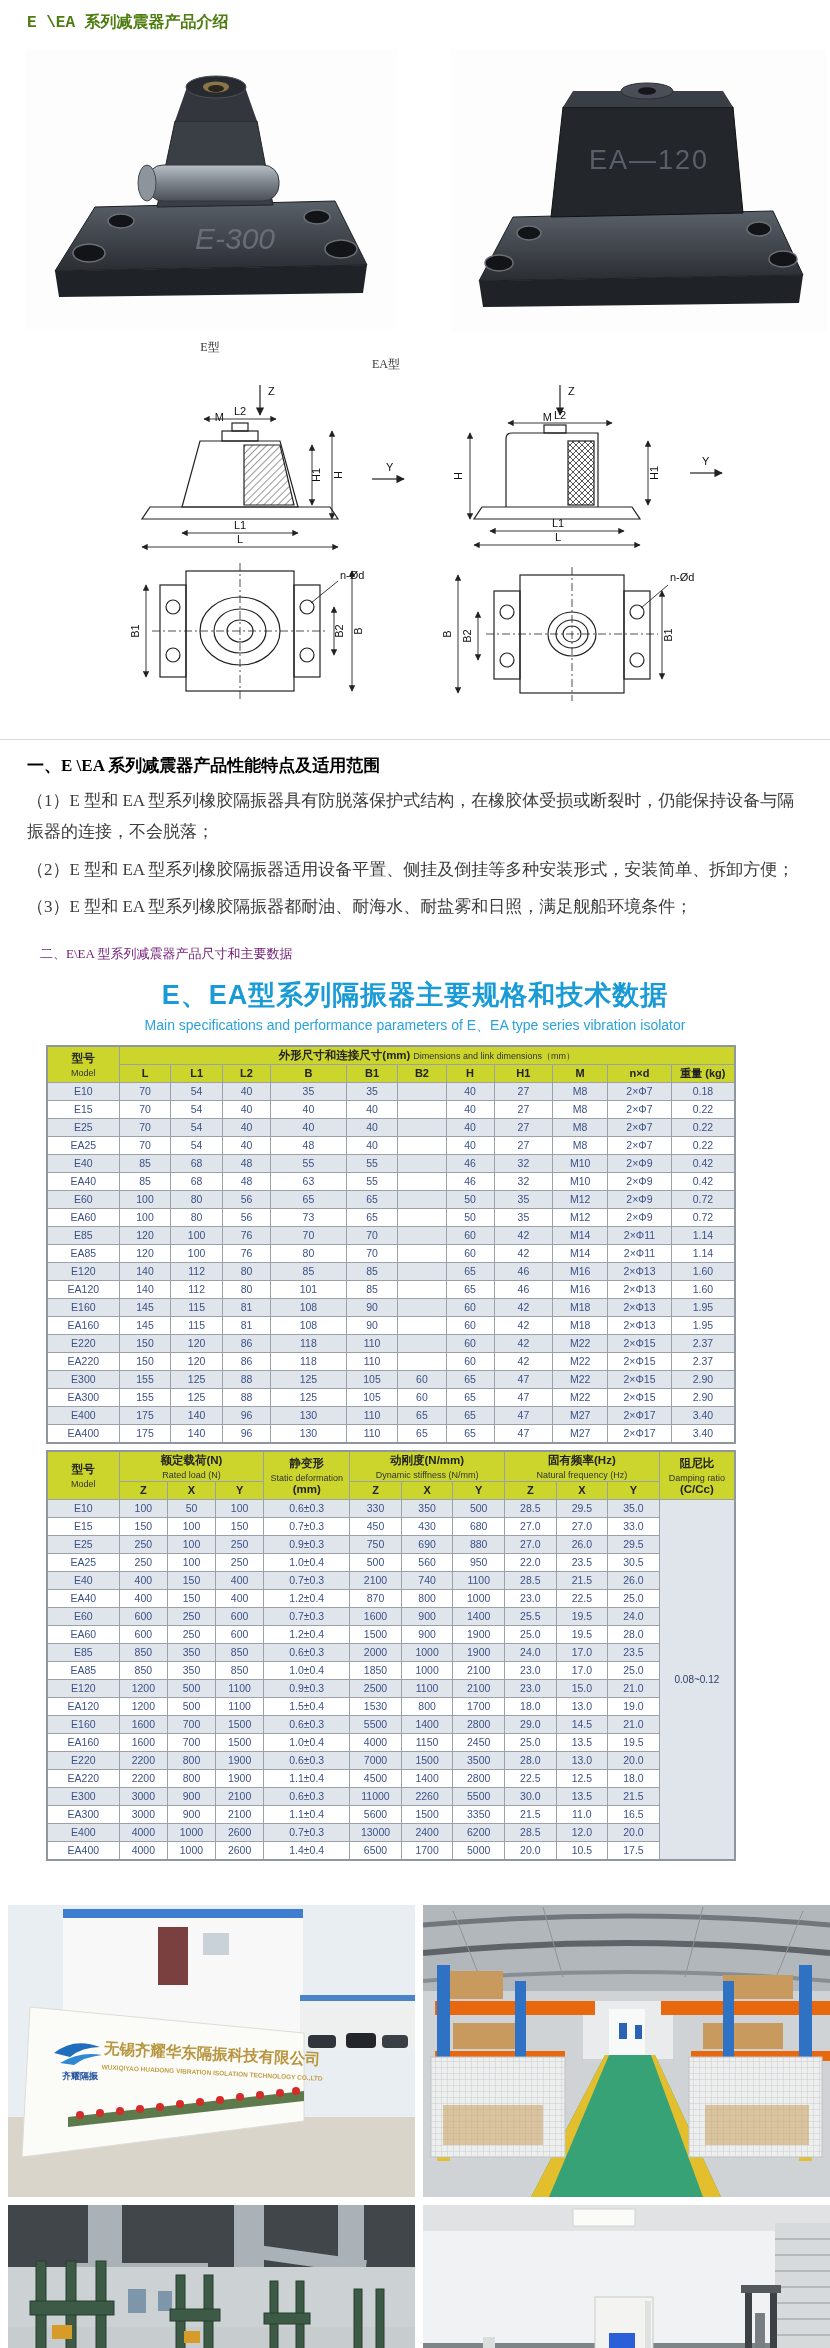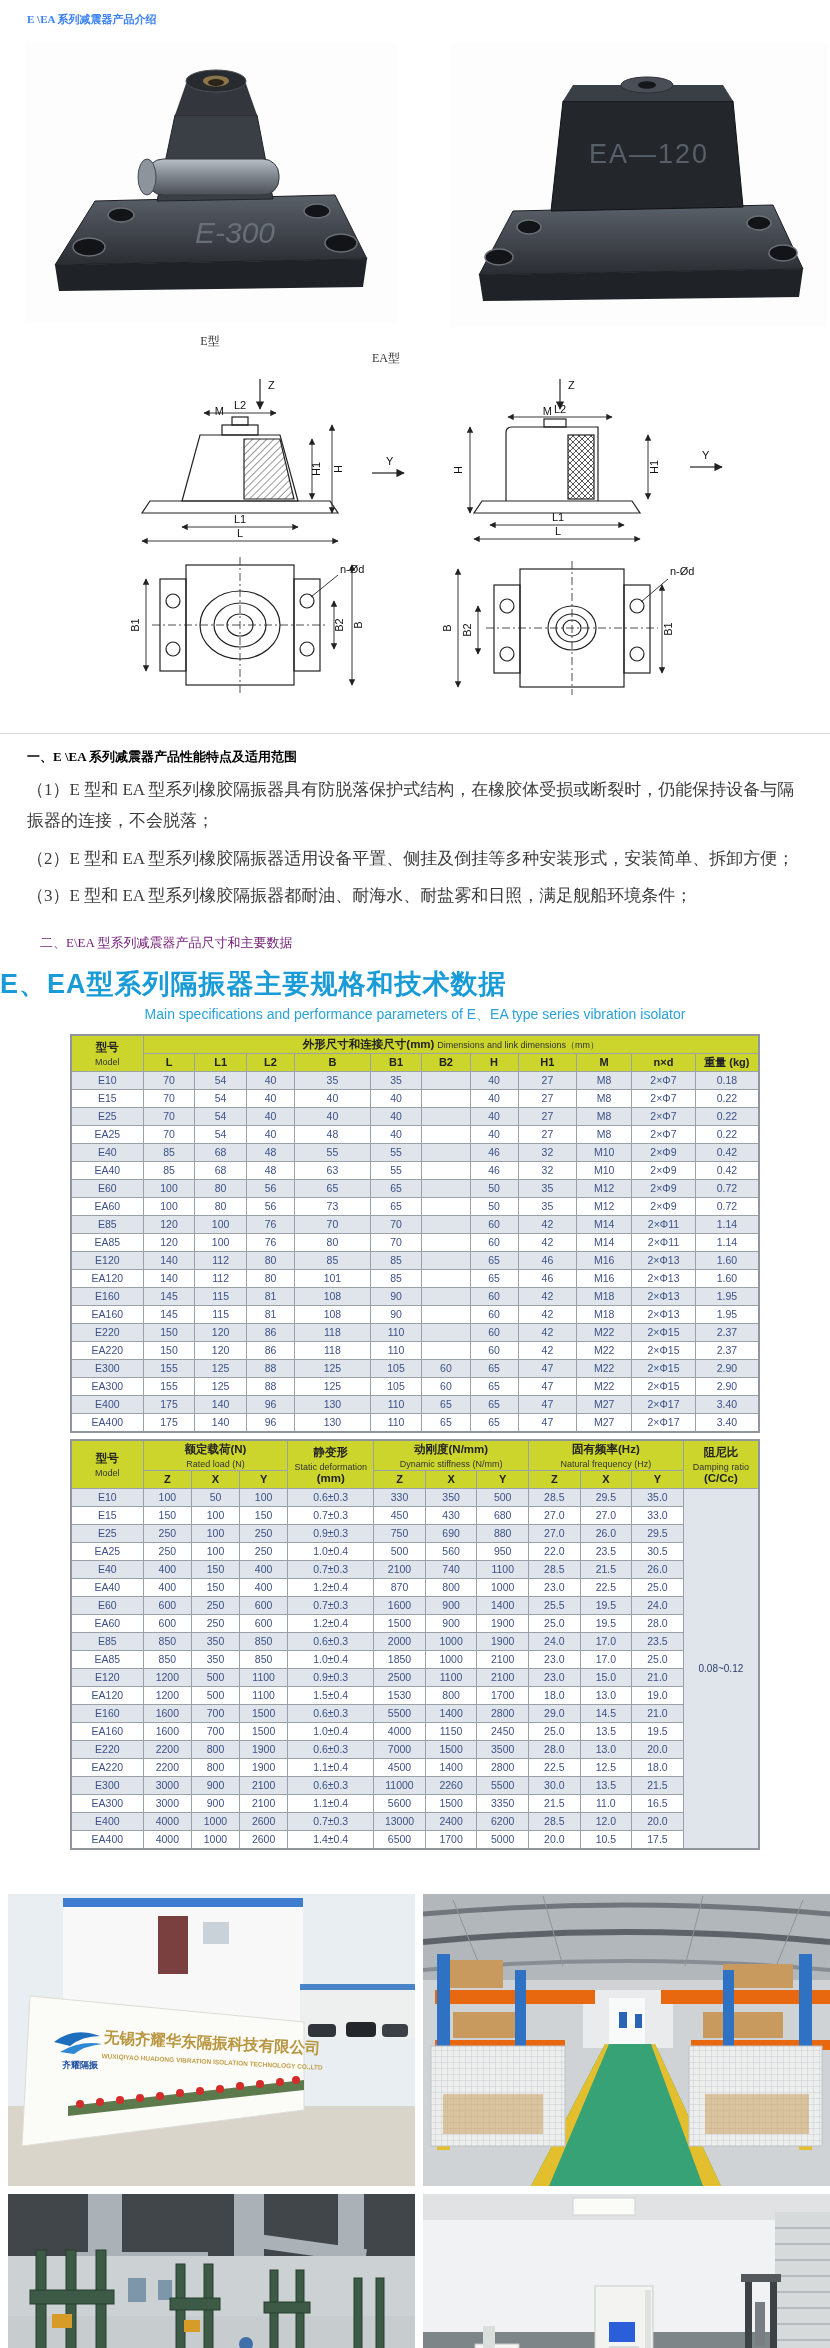--- a/index.html
+++ b/index.html
@@ -1,42 +1,42 @@
 <!DOCTYPE html>
 <html><head>
 <meta charset="utf-8">
 <style>
   html,body{margin:0;padding:0;background:#fff;}
   body{width:830px;font-family:"Liberation Sans",sans-serif;color:#222;}
   .page{width:830px;position:relative;}
 
-  .page-title{font-family:Liberation Serif, serif;font-weight:bold;font-size:11px;color:#3b82f6;
+  .page-title{font-family:Liberation Mono, monospace;font-weight:bold;font-size:16px;color:#4d7c0f;
     margin:12px 0 0 27px;}
 
   .photo-row{display:flex;margin-top:16px;}
   .photo-box{background:#fff;}
   .photo-e{margin-left:25px;width:372px;height:280px;}
   .photo-ea{margin-left:54px;width:376px;height:284px;}
   .caption-row{display:flex;margin-top:6px;font-family:"Liberation Serif",serif;font-size:12px;color:#333;flex-direction:column;}
   .cap-e{width:420px;text-align:center;}
   .cap-ea{width:400px;text-align:right;}
 
   .drawings{display:block;margin-top:6px;}
 
   .divider{border:none;border-top:1px solid #d8d8d8;margin:10px 0 0 0;}
 
   .features{margin:14px 27px 0 27px;font-family:"Liberation Serif",serif;}
-  .features h2{font-size:13px;font-weight:bold;color:#000;margin:0 0 8px 0;}
+  .features h2{font-size:17px;font-weight:bold;color:#000;margin:0 0 8px 0;}
   .features p{font-size:17px;color:#3c3c3c;line-height:1.85;margin:0 0 6px 0;}
   .section2{margin:22px 27px 0 40px;font-family:"Liberation Serif",serif;font-size:13px;color:#701a75;}
 
-  .tbl-title{margin-top:14px;text-align:left;font-size:27px;font-weight:bold;color:#189bd7;letter-spacing:1px;}
+  .tbl-title{margin-top:14px;text-align:center;font-size:27px;font-weight:bold;color:#189bd7;letter-spacing:1px;}
   .tbl-subtitle{text-align:center;font-size:14px;color:#2aa2da;margin-top:4px;}
 
-  table.spec{border-collapse:collapse;width:690px;margin:10px 0 0 70px;table-layout:fixed;
+  table.spec{border-collapse:collapse;width:690px;margin:10px 0 0 46px;table-layout:fixed;
     border:2px solid #8f969e;}
   table.spec th,table.spec td{border:1px solid #9aa1a9;text-align:center;vertical-align:middle;
     font-size:10.5px;color:#3d5188;height:15px;padding:1px 1px;overflow:hidden;}
   table.spec thead th{background:#ccd52c;color:#222;}
   table.spec thead .cn{font-weight:bold;font-size:11.5px;}
   table.spec thead .en{font-weight:normal;font-size:9px;color:#333;}
   table.spec thead .axis{font-weight:bold;font-size:11px;}
   table.spec tr.shade td{background:#dfe5eb;}
   table.spec td.damping-cell{background:#dfe5eb;font-size:10px;color:#2c3e66;}
   table.t2{margin-top:6px;}

